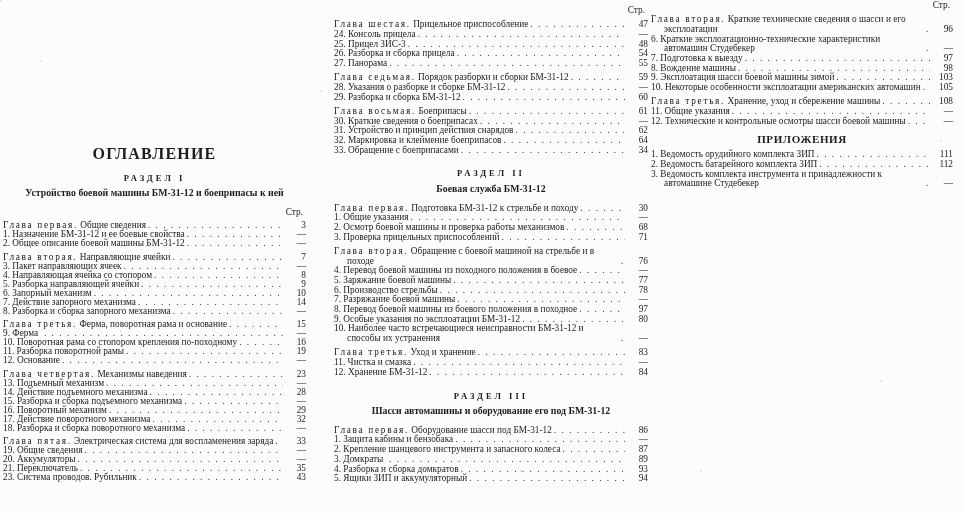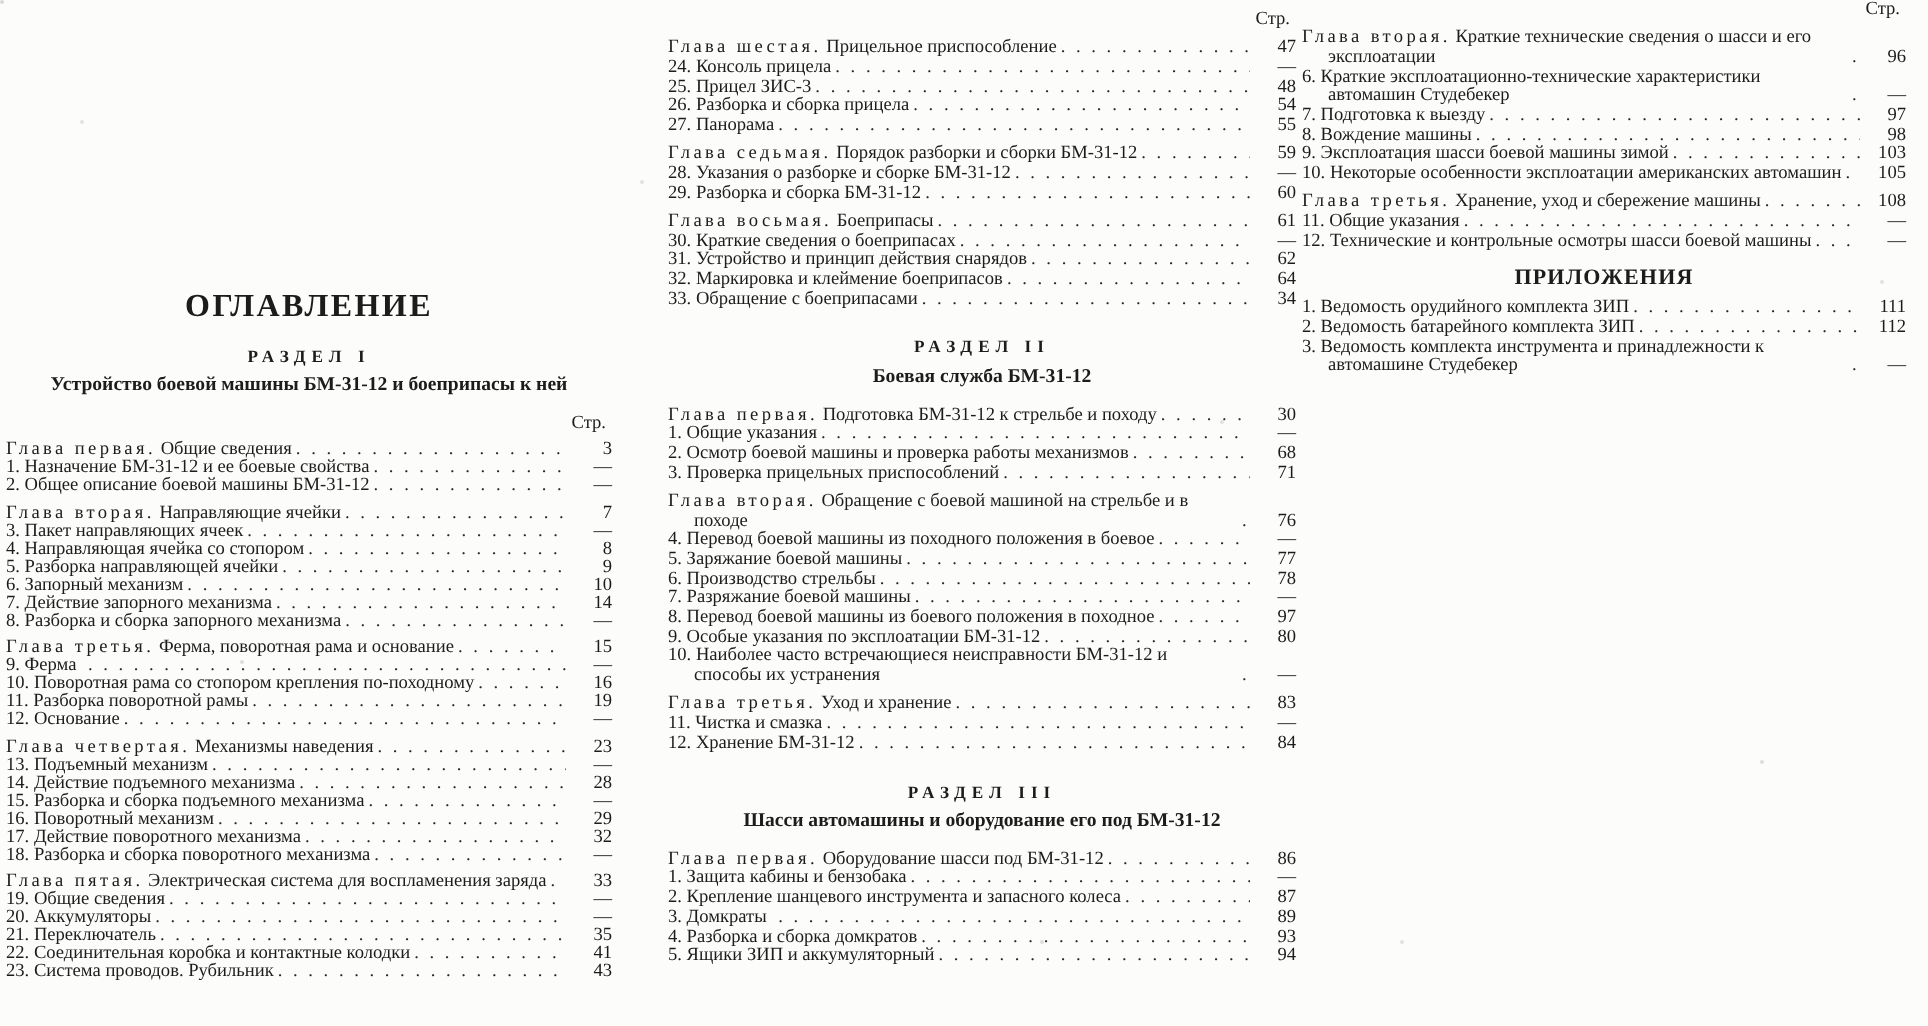--- a/index.html
+++ b/index.html
@@ -180,25 +180,20 @@
         <span class="txt">20. Аккумуляторы</span>
         <span class="leader"></span>
         <span class="page">—</span>
       </div>
       <div class="row item">
         <span class="txt">21. Переключатель</span>
         <span class="leader"></span>
         <span class="page">35</span>
       </div>
       <div class="row item">
-        <span class="txt">22. Соединительная коробка и контактные колодки</span>
-        <span class="leader"></span>
-        <span class="page">41</span>
-      </div>
-      <div class="row item">
         <span class="txt">23. Система проводов. Рубильник</span>
         <span class="leader"></span>
         <span class="page">43</span>
       </div>
     </div>
   <div class="col" id="col1">
       <div class="strlabel">Стр.</div>
       <div class="row chapter">
         <span class="txt"><span class="pre">Глава шестая.</span> <span class="ti">Прицельное приспособление</span></span>
         <span class="leader"></span>

